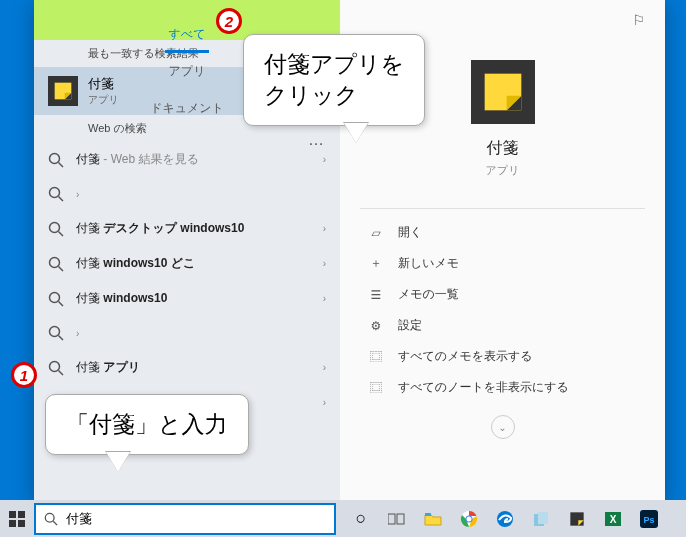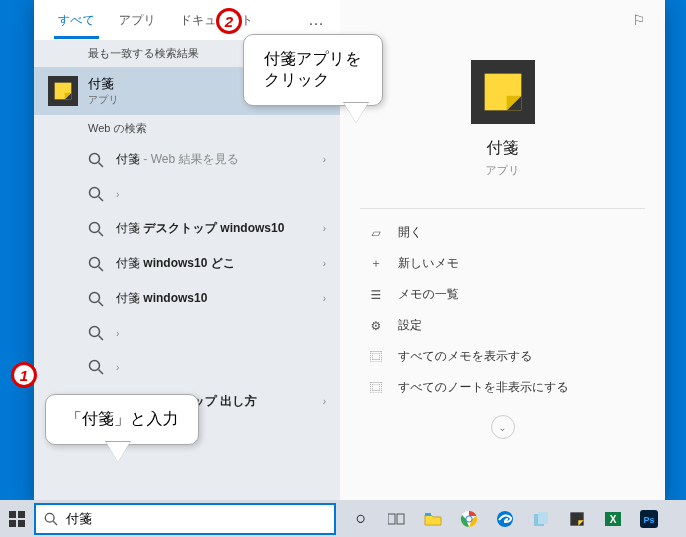--- a/index.html
+++ b/index.html
@@ -1,34 +1,34 @@
 <!DOCTYPE html>
 <html><head>
 <meta charset="utf-8">
 <style>
 * { margin: 0; padding: 0; box-sizing: border-box; font-family: "Yu Gothic UI", "Meiryo", sans-serif; }
 body { width: 686px; height: 537px; background: #0078d4; overflow: hidden; position: relative; }
 
 .search-panel { position: absolute; left: 34px; top: 0; width: 631px; height: 500px; background: #f5f5f5; display: flex; box-shadow: 0 4px 20px rgba(0,0,0,0.3); }
 
 .left-pane { width: 306px; background: #e8ecf0; display: flex; flex-direction: column; }
-.tabs { display: flex; align-items: center; padding: 0 12px; height: 40px; background: #ffffff; position: relative; }
+.tabs { display: flex; align-items: center; padding: 16px 12px; height: 40px; background: #bef264; position: relative; flex-direction: column; }
 .tab { padding: 10px 12px; font-size: 12px; color: #555; cursor: pointer; position: relative; }
 .tab.active { color: #0078d4; }
 .tab.active::after { content: ""; position: absolute; bottom: 0; left: 8px; right: 8px; height: 3px; background: #0078d4; }
 .options-btn { margin-left: auto; font-size: 16px; color: #555; padding: 4px; cursor: pointer; }
 
 .section-header { font-size: 11px; padding: 6px 14px; color: #444; margin-left: 40px; }
 .best-match { display: flex; align-items: center; padding: 8px 14px; background: #c5d4e3; cursor: pointer; }
 .best-icon { width: 30px; height: 30px; background: #333; display: flex; align-items: center; justify-content: center; margin-right: 10px; }
 .best-icon svg { width: 20px; height: 20px; }
 .best-text .title { font-size: 13px; color: #000; }
 .best-text .sub { font-size: 10px; color: #666; }
 
-.web-list { flex: 1; overflow-y: auto; margin-left: 40px; }
+.web-list { flex: 1; overflow-y: auto; }
 .web-item { display: flex; align-items: center; padding: 9px 14px; cursor: pointer; position: relative; }
 .web-search-icon { width: 16px; height: 16px; margin-right: 12px; color: #555; }
 .web-text { font-size: 12px; color: #222; flex: 1; }
 .web-text .bold { font-weight: 600; }
 .web-text .gray { color: #888; }
 .chevron { color: #888; font-size: 10px; }
 
 .right-pane { flex: 1; background: #fafafa; padding: 20px; display: flex; flex-direction: column; align-items: center; }
 .app-preview-icon { width: 64px; height: 64px; background: #333; display: flex; align-items: center; justify-content: center; margin-top: 40px; }
 .app-preview-icon svg { width: 44px; height: 44px; }
@@ -41,21 +41,21 @@
 
 .taskbar { position: absolute; bottom: 0; left: 0; right: 0; height: 37px; background: #d8dce4; display: flex; align-items: center; }
 .start-btn { width: 34px; height: 37px; display: flex; align-items: center; justify-content: center; cursor: pointer; }
 .start-btn svg { width: 16px; height: 16px; }
 .search-box { width: 302px; height: 32px; background: #fff; border: 2px solid #0078d4; display: flex; align-items: center; padding: 0 8px; margin-right: 4px; }
 .search-box-icon { width: 14px; height: 14px; margin-right: 8px; color: #555; }
 .search-box input { border: none; outline: none; font-size: 13px; flex: 1; }
 .task-icons { display: flex; align-items: center; gap: 2px; padding-left: 4px; }
 .task-icon { width: 34px; height: 37px; display: flex; align-items: center; justify-content: center; cursor: pointer; font-size: 18px; }
 
-.callout { position: absolute; background: #fff; border: 1px solid #aaa; border-radius: 10px; padding: 14px 20px; font-size: 16px; font-weight: 500; box-shadow: 2px 2px 6px rgba(0,0,0,0.2); z-index: 10; }
+.callout { position: absolute; background: #fff; border: 1px solid #aaa; border-radius: 10px; padding: 14px 20px; font-size: 23px; font-weight: 500; box-shadow: 2px 2px 6px rgba(0,0,0,0.2); z-index: 10; }
 .callout-tail { position: absolute; width: 0; height: 0; }
 .callout-1 { left: 45px; top: 394px; }
 .callout-1 .callout-tail { bottom: -18px; left: 60px; border-left: 12px solid transparent; border-right: 12px solid transparent; border-top: 20px solid #fff; }
 .callout-1 .callout-tail::before { content: ""; position: absolute; top: -21px; left: -13px; border-left: 13px solid transparent; border-right: 13px solid transparent; border-top: 21px solid #aaa; z-index: -1; }
 .callout-2 { left: 243px; top: 34px; }
 .callout-2 .callout-tail { bottom: -18px; left: 100px; border-left: 12px solid transparent; border-right: 12px solid transparent; border-top: 20px solid #fff; }
 .callout-2 .callout-tail::before { content: ""; position: absolute; top: -21px; left: -13px; border-left: 13px solid transparent; border-right: 13px solid transparent; border-top: 21px solid #aaa; z-index: -1; }
 
 .badge { position: absolute; width: 26px; height: 26px; border: 3px solid #d00; border-radius: 50%; background: #fff; display: flex; align-items: center; justify-content: center; font-weight: bold; color: #d00; font-size: 15px; z-index: 11; font-style: italic; }
 .badge-1 { left: 11px; top: 362px; }
@@ -137,20 +137,21 @@
             <circle cx="6.5" cy="6.5" r="5" fill="none" stroke="#555" stroke-width="1.5"></circle>
             <line x1="10.5" y1="10.5" x2="15" y2="15" stroke="#555" stroke-width="1.5"></line>
           </svg>
   <span class="chevron">›</span>
         </div>
         <div class="web-item">
           <svg class="web-search-icon" viewBox="0 0 16 16">
             <circle cx="6.5" cy="6.5" r="5" fill="none" stroke="#555" stroke-width="1.5"></circle>
             <line x1="10.5" y1="10.5" x2="15" y2="15" stroke="#555" stroke-width="1.5"></line>
           </svg>
+  <span class="web-text">付箋 <span class="bold">アプリ</span><span class="gray"></span></span>
   <span class="chevron">›</span>
         </div>
         <div class="web-item">
           <svg class="web-search-icon" viewBox="0 0 16 16">
             <circle cx="6.5" cy="6.5" r="5" fill="none" stroke="#555" stroke-width="1.5"></circle>
             <line x1="10.5" y1="10.5" x2="15" y2="15" stroke="#555" stroke-width="1.5"></line>
           </svg>
   <span class="web-text">付箋 <span class="bold">デスクトップ 出し方</span><span class="gray"></span></span>
   <span class="chevron">›</span>
         </div>

